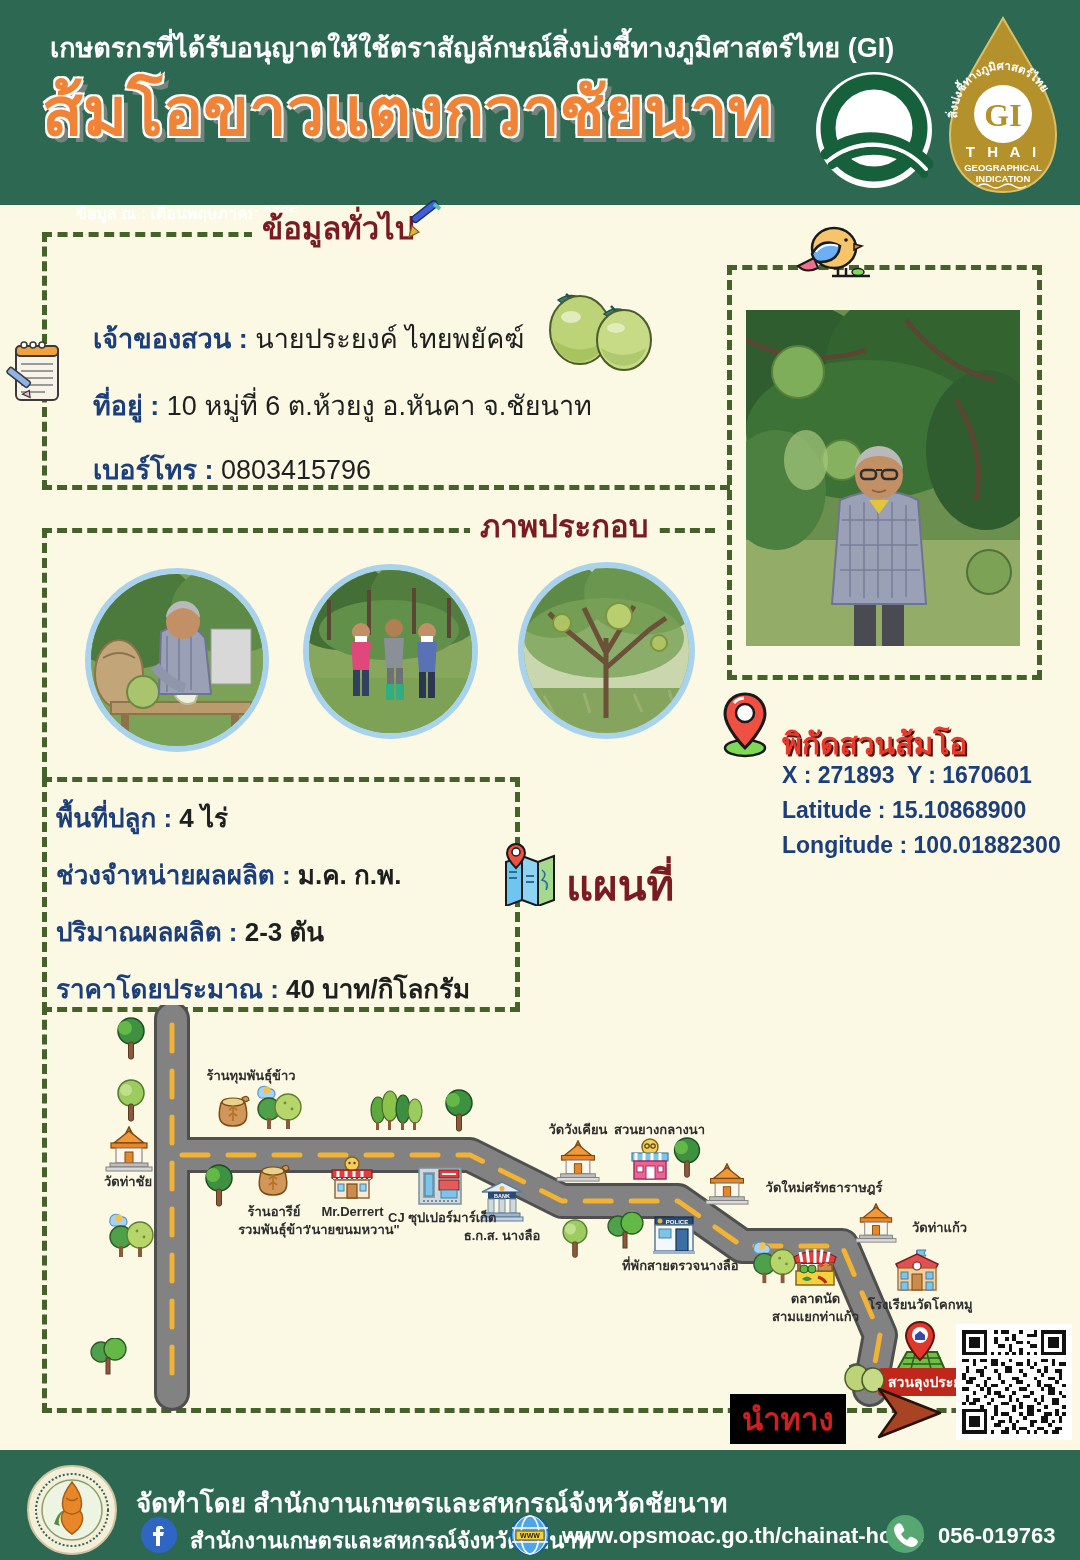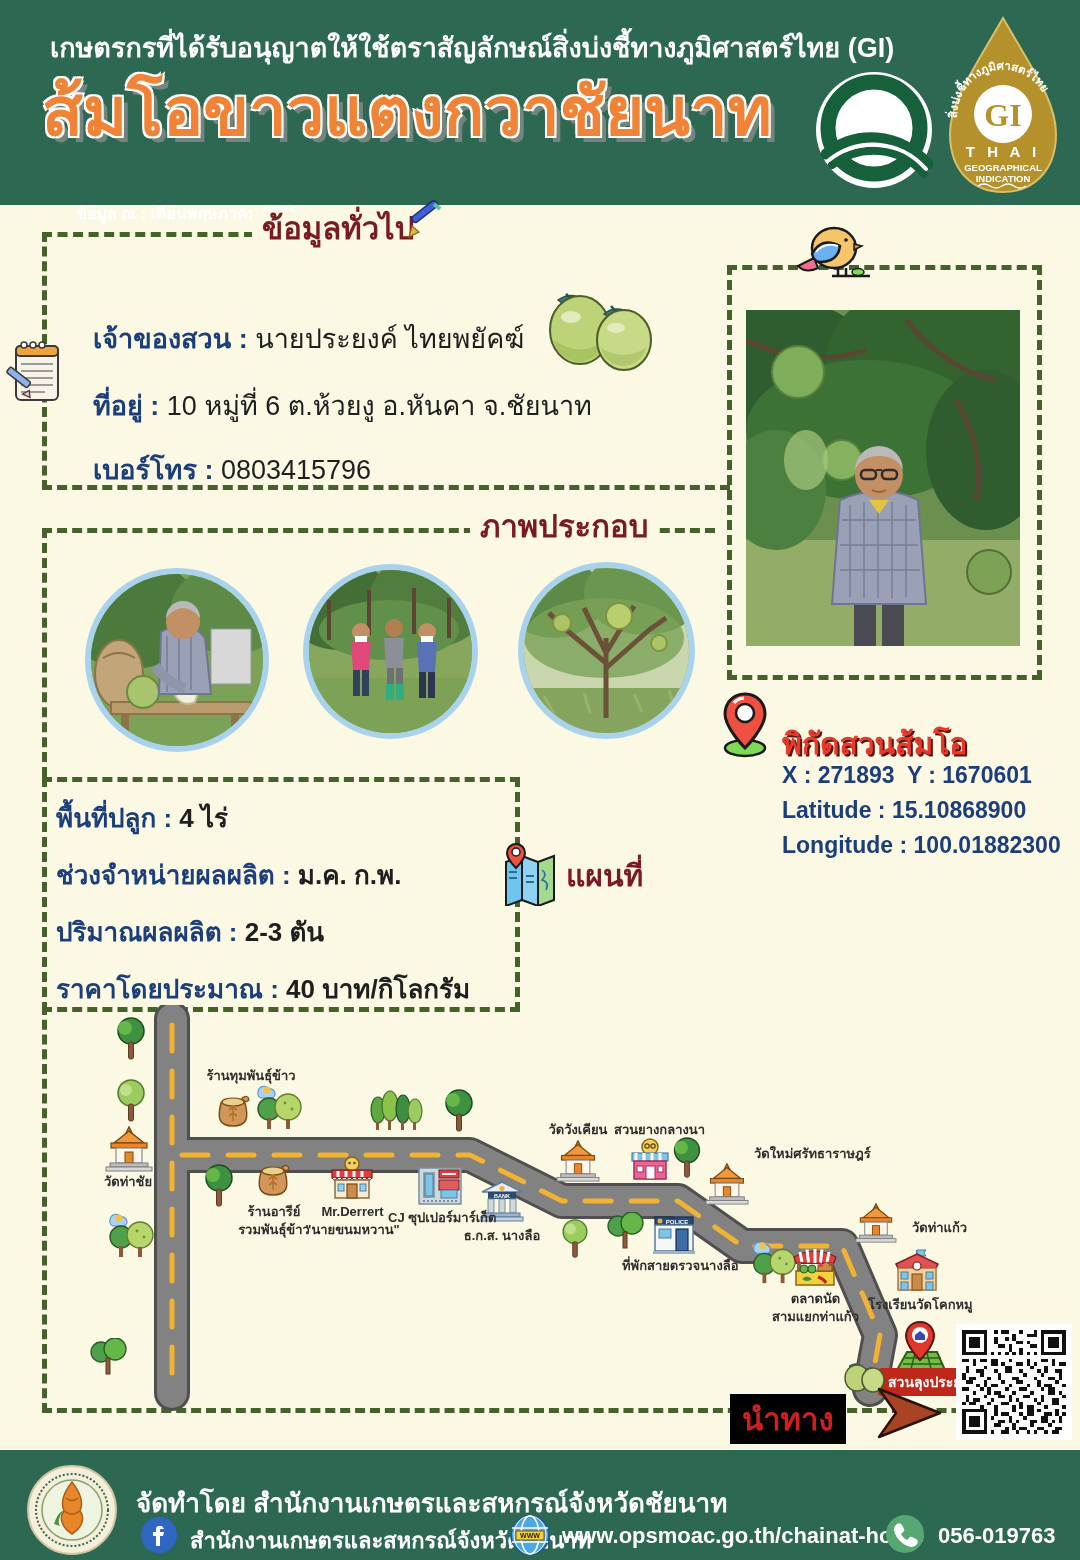--- a/index.html
+++ b/index.html
@@ -329,21 +329,21 @@
 
   <svg class="abs" style="left:500px;top:842px;z-index:5" width="58" height="64" viewBox="0 0 58 64">
     <path d="M6 20 L22 14 V58 L6 64 Z" fill="#6ec6f0" stroke="#1a1a1a" stroke-width="2"></path>
     <path d="M22 14 L38 20 V64 L22 58 Z" fill="#8ed2f4" stroke="#1a1a1a" stroke-width="2"></path>
     <path d="M38 20 L54 14 V58 L38 64 Z" fill="#a5d98e" stroke="#1a1a1a" stroke-width="2"></path>
     <path d="M42 28 q6 4 0 10 q8 2 4 10" fill="#6ec6f0" stroke="#2a6e8e" stroke-width="1.5"></path>
     <path d="M9 30 h8 M9 36 h8 M26 34 h8 M26 40 h8" stroke="#2a6e8e" stroke-width="2"></path>
     <path d="M16 2 C10 2 7 7 7 11 C7 17 16 26 16 26 C16 26 25 17 25 11 C25 7 22 2 16 2Z" fill="#f05042" stroke="#1a1a1a" stroke-width="2"></path>
     <circle cx="16" cy="10" r="4" fill="#fff" stroke="#1a1a1a" stroke-width="1.5"></circle>
   </svg>
-  <div class="abs" style="left:566px;top:852px;color:#7a1b22;font-size:30px;font-weight:800;z-index:5">แผนที่</div>
+  <div class="abs" style="left:566px;top:852px;color:#7a1b22;font-size:42px;font-weight:800;z-index:5">แผนที่</div>
 
   <div class="d-left" style="left:42px;top:1005px;height:408px"></div>
   <div class="d-bot" style="left:42px;top:1408px;width:994px"></div>
 
   <svg class="abs" style="left:42px;top:1005px;z-index:2" width="998" height="408" viewBox="0 0 998 408">
     <g fill="none" stroke-linecap="round" stroke-linejoin="round">
       <path d="M130 14 V388" stroke="#4f4f4f" stroke-width="36"></path>
       <path d="M130 150 H428 L520 196 H636 L700 241 H800 L838 330 L828 384" stroke="#4f4f4f" stroke-width="36"></path>
       <path d="M130 14 V388" stroke="#828282" stroke-width="30"></path>
       <path d="M130 150 H428 L520 196 H636 L700 241 H800 L838 330 L828 384" stroke="#828282" stroke-width="30"></path>
@@ -457,21 +457,21 @@
       <rect x="30" y="28" width="5" height="6" fill="#fff" stroke="#a03060" stroke-width="1"></rect>
     </svg>
   </div>
   <div class="lm" style="left:668px;top:1136px"><svg width="38" height="44" viewBox="0 0 38 46">
         <use href="#sym-tree-dark"></use>
       </svg></div>
 
   <div class="lm" style="left:703px;top:1163px"><svg width="48" height="42" viewBox="0 0 52 46">
         <use href="#sym-temple"></use>
       </svg></div>
-  <div class="lm-label" style="left:754px;top:1146px;width:140px;text-align:left">วัดใหม่ศรัทธาราษฎร์</div>
+  <div class="lm-label" style="left:754px;top:1180px;width:140px;text-align:center">วัดใหม่ศรัทธาราษฎร์</div>
 
   <div class="lm" style="left:552px;top:1218px"><svg width="46" height="42" viewBox="0 0 38 46">
         <use href="#sym-tree-light"></use>
       </svg></div>
   <div class="lm" style="left:605px;top:1212px"><svg width="46" height="42" viewBox="0 0 46 42">
         <use href="#sym-treepair"></use>
       </svg></div>
 
   <div class="lm" style="left:650px;top:1213px">
     <svg width="48" height="42" viewBox="0 0 48 42">

